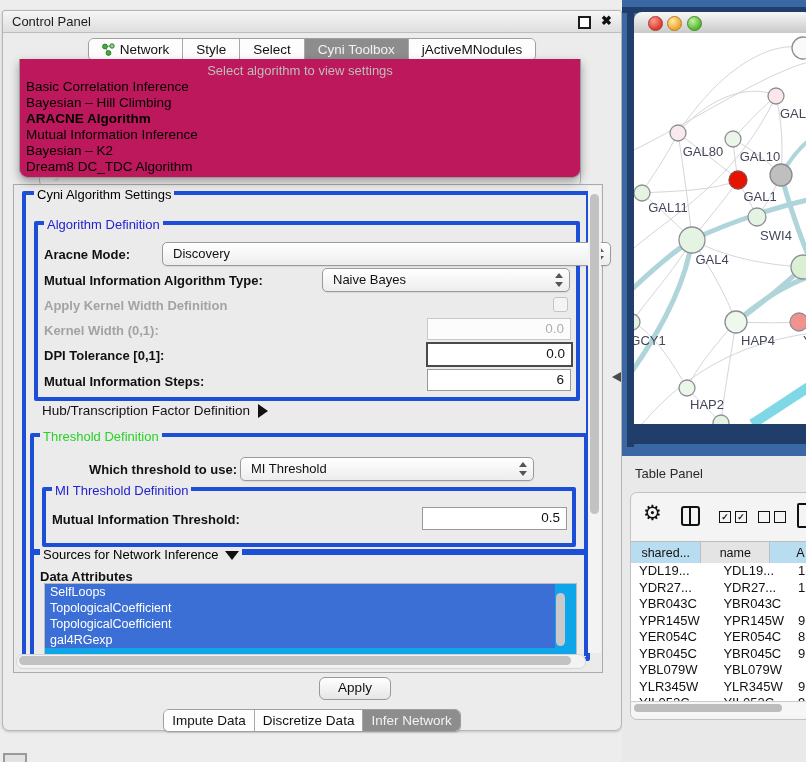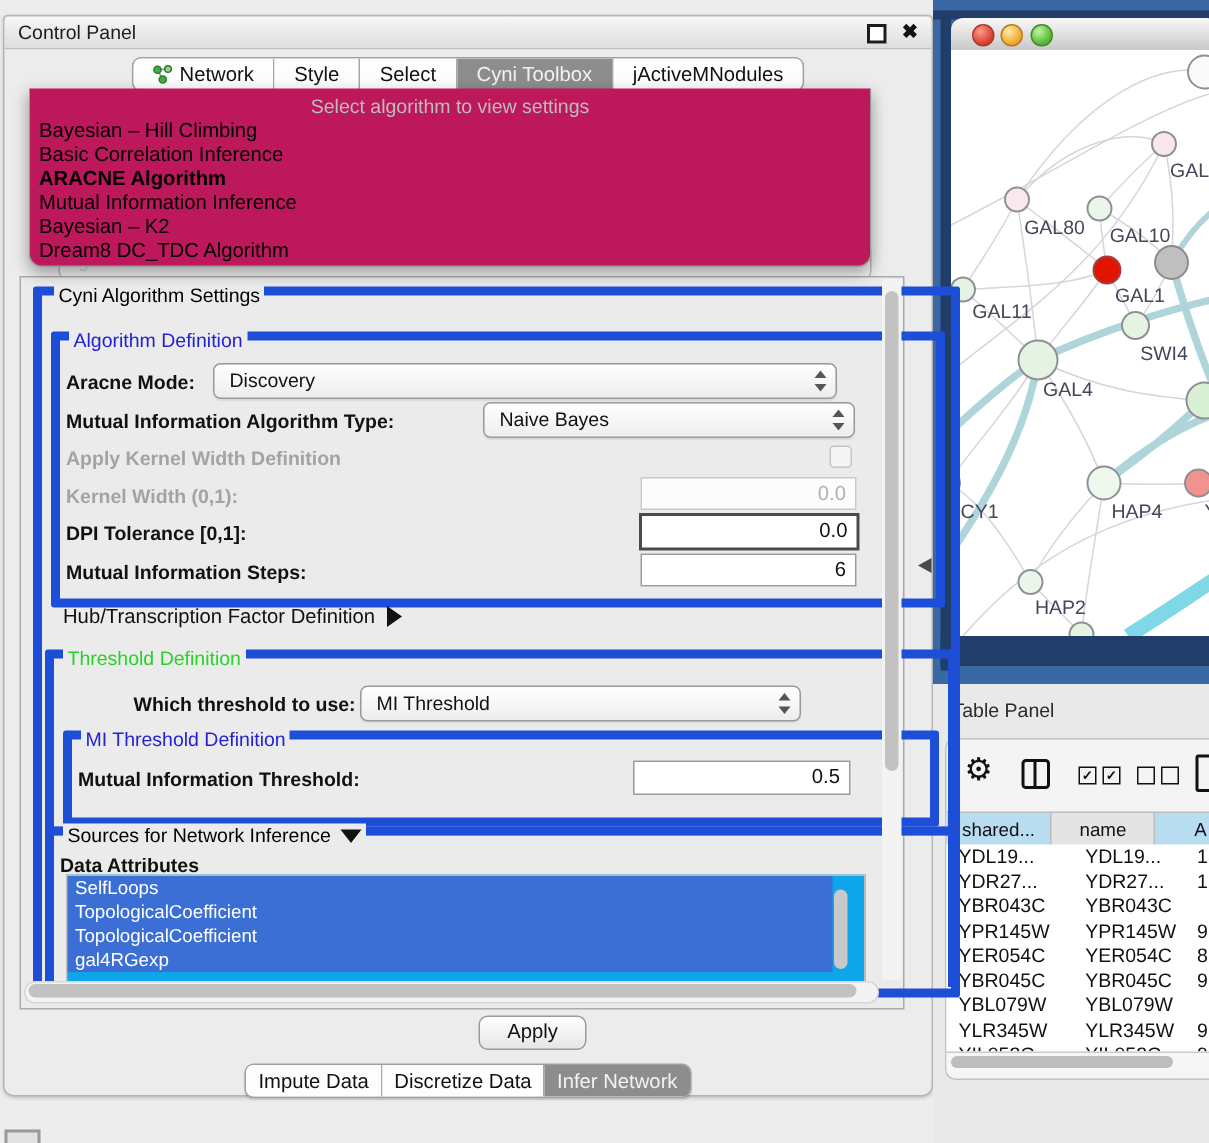--- a/index.html
+++ b/index.html
@@ -37,21 +37,21 @@
   .dd-item.bold{font-weight:bold;}
 
   
   .ghost-combo{position:absolute;left:36px;top:150px;width:540px;height:24px;border:1px solid #b8b8b8;
                border-radius:6px;background:linear-gradient(#fff,#eee);z-index:5;}
   .ghost-combo span{position:absolute;left:12px;top:4px;font-size:13px;color:#d2d2d2;}
 
   
   .pane{position:absolute;left:10px;top:173px;width:588px;height:487px;background:#ebebeb;
         border:1px solid #ababab;z-index:10;}
-  .group{position:absolute;border:6px solid #1d4ed8;border-radius:2px;padding-left:46px;}
+  .group{position:absolute;border:4px solid #1d4ed8;border-radius:2px;}
   .gtitle{position:absolute;top:-8px;font-size:13px;background:#ebebeb;padding:0 3px;white-space:nowrap;}
   .blue{color:#2222d0;} .green{color:#28d228;}
   .lbl{position:absolute;font-size:13px;font-weight:bold;color:#111;white-space:nowrap;}
   .lbl.dis{color:#a3a3a3;}
   .combo{position:absolute;height:22px;border:1px solid #9a9a9a;border-radius:5px;
          background:linear-gradient(#ffffff,#ededed);box-shadow:0 1px 1px rgba(0,0,0,.08);}
   .combo .cval{position:absolute;left:10px;top:3px;font-size:13px;color:#111;white-space:nowrap;}
   .combo .arrows{position:absolute;right:7px;top:4px;width:8px;height:14px;}
   .combo .arrows .up{position:absolute;top:0;left:1px;width:0;height:0;
         border-left:4px solid transparent;border-right:4px solid transparent;border-bottom:5px solid #555;}
@@ -172,41 +172,41 @@
       </div>
     </div>
 
     <div class="ghost-combo">
       <span>gal-filtered sif default node</span>
     </div>
 
     <div class="dropdown">
       <div class="dd-placeholder">Select algorithm to view settings</div>
       <div class="dd-items">
+        <div class="dd-item">Basic Correlation Inference</div>
         <div class="dd-item">Bayesian – Hill Climbing</div>
-        <div class="dd-item">Basic Correlation Inference</div>
         <div class="dd-item bold">ARACNE Algorithm</div>
         <div class="dd-item">Mutual Information Inference</div>
         <div class="dd-item">Bayesian – K2</div>
         <div class="dd-item">Dream8 DC_TDC Algorithm</div>
       </div>
     </div>
 
     <div class="pane">
 
       <div class="group" style="left:8px;top:6px;width:560px;height:462px;">
         <span class="gtitle" style="left:8px;">Cyni Algorithm Settings</span>
       </div>
 
       <div class="group" style="left:20px;top:36px;width:538px;height:172px;">
         <span class="gtitle blue" style="left:6px;">Algorithm Definition</span>
       </div>
 
       <span class="lbl" style="left:30px;top:62px;">Aracne Mode:</span>
-      <div class="combo" style="left:128px;top:57px;width:414px;">
+      <div class="combo" style="left:148px;top:57px;width:414px;padding-left:33px;">
         <span class="cval">Discovery</span>
         <span class="arrows">
             <span class="up"></span>
             <span class="dn"></span>
           </span>
       </div>
 
       <span class="lbl" style="left:30px;top:88px;">Mutual Information Algorithm Type:</span>
       <div class="combo" style="left:308px;top:83px;width:246px;">
         <span class="cval">Naive Bayes</span>

